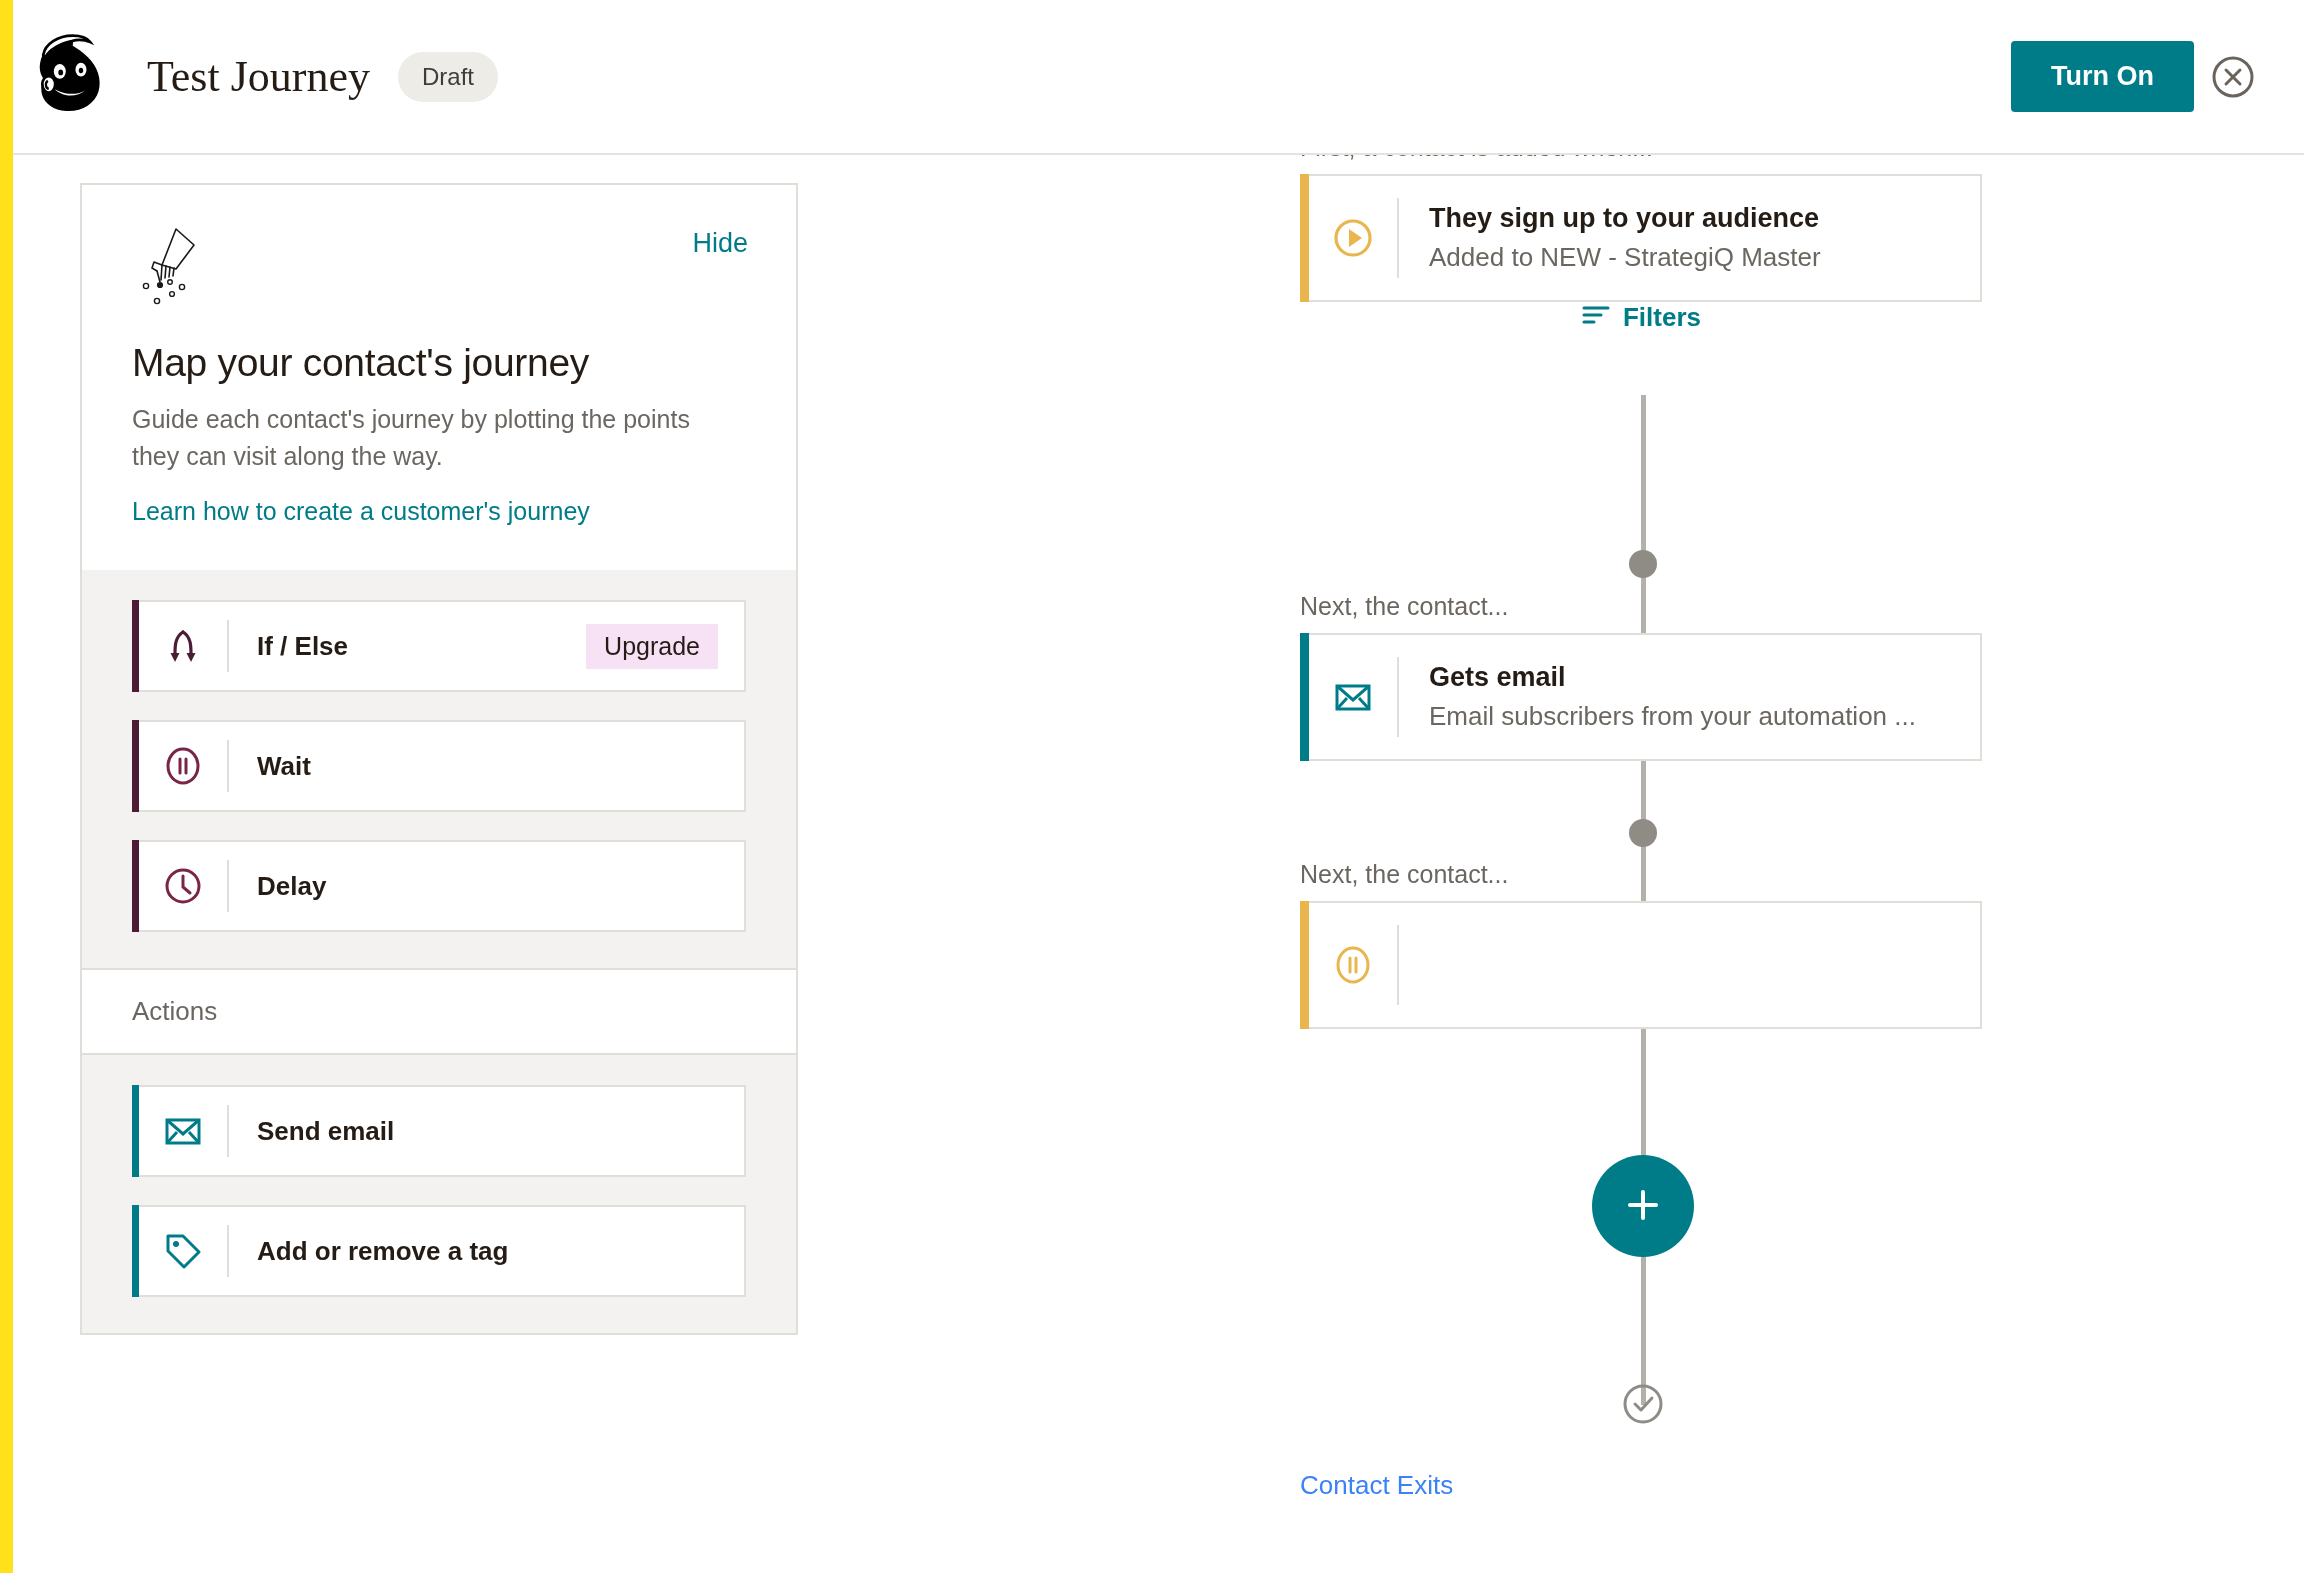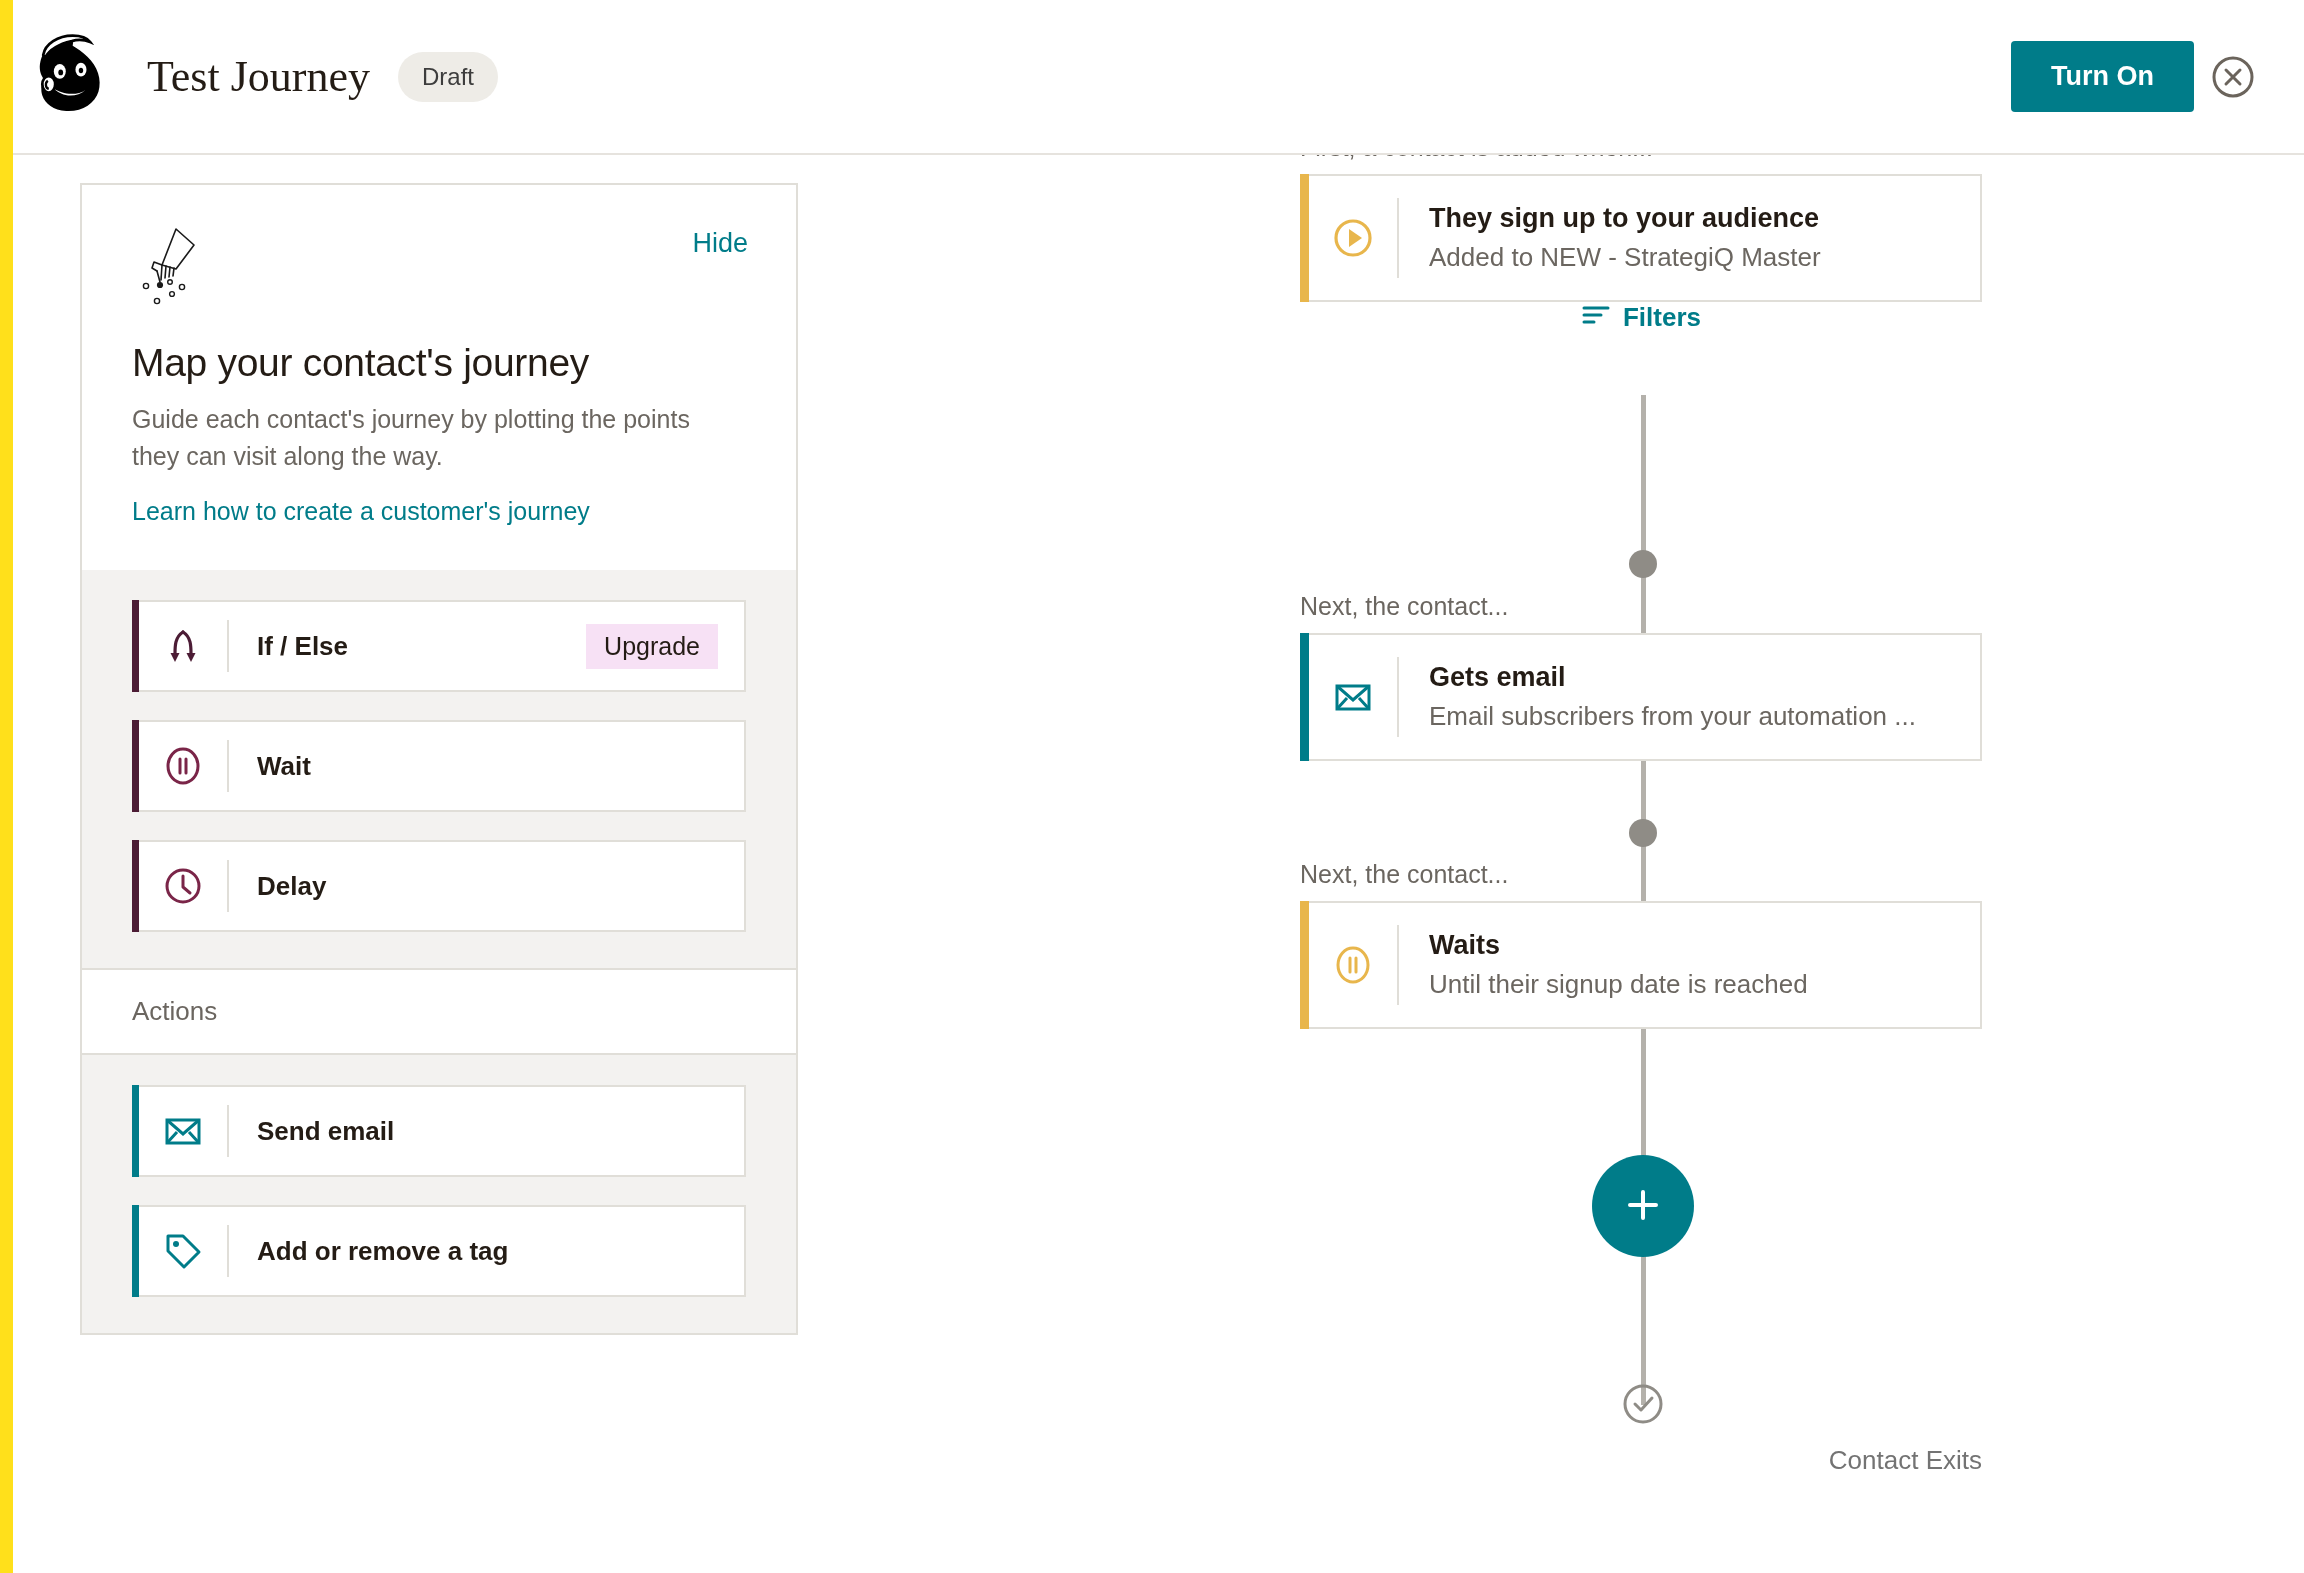--- a/index.html
+++ b/index.html
@@ -287,24 +287,25 @@
   #exit-node {
     position: absolute;
     left: 322px;
     width: 42px; height: 42px;
     z-index: 4;
   }
   #exit-label {
     position: absolute;
     left: 0;
     width: 682px;
-    text-align: right;
+    text-align: left;
     font-size: 26px;
-    color: #737373;
+    color: #3b82f6;
     z-index: 4;
+    margin-top: 25px;
   }
 </style>
 </head>
 <body>
 
 <div id="yellow-stripe"></div>
 
 <div id="header">
 
   <div id="logo-wrap">
@@ -514,24 +515,20 @@
     <div class="flow-caption">Next, the contact...</div>
     <div class="flow-card">
       <div class="accent-bar accent-wait"></div>
       <div class="card-icon">
         <svg width="48" height="48" viewBox="0 0 48 48">
           <ellipse cx="24" cy="24" rx="15" ry="17" fill="none" stroke="#e8b64c" stroke-width="3"></ellipse>
           <path d="M21 17 L21 31 M27 17 L27 31" stroke="#e8b64c" stroke-width="3" stroke-linecap="round"></path>
         </svg>
       </div>
       <div class="card-divider"></div>
-      <div class="card-text">
-        <div class="card-title">Waits</div>
-        <div class="card-subtitle">Until their signup date is reached</div>
-      </div>
     </div>
   </div>
 
   <button id="add-step-button" style="top:1000px;">
     <span>
       <svg width="44" height="44" viewBox="0 0 44 44">
         <path d="M22 9 L22 35 M9 22 L35 22" stroke="#ffffff" stroke-width="4" stroke-linecap="round"></path>
       </svg>
     </span>
   </button>

